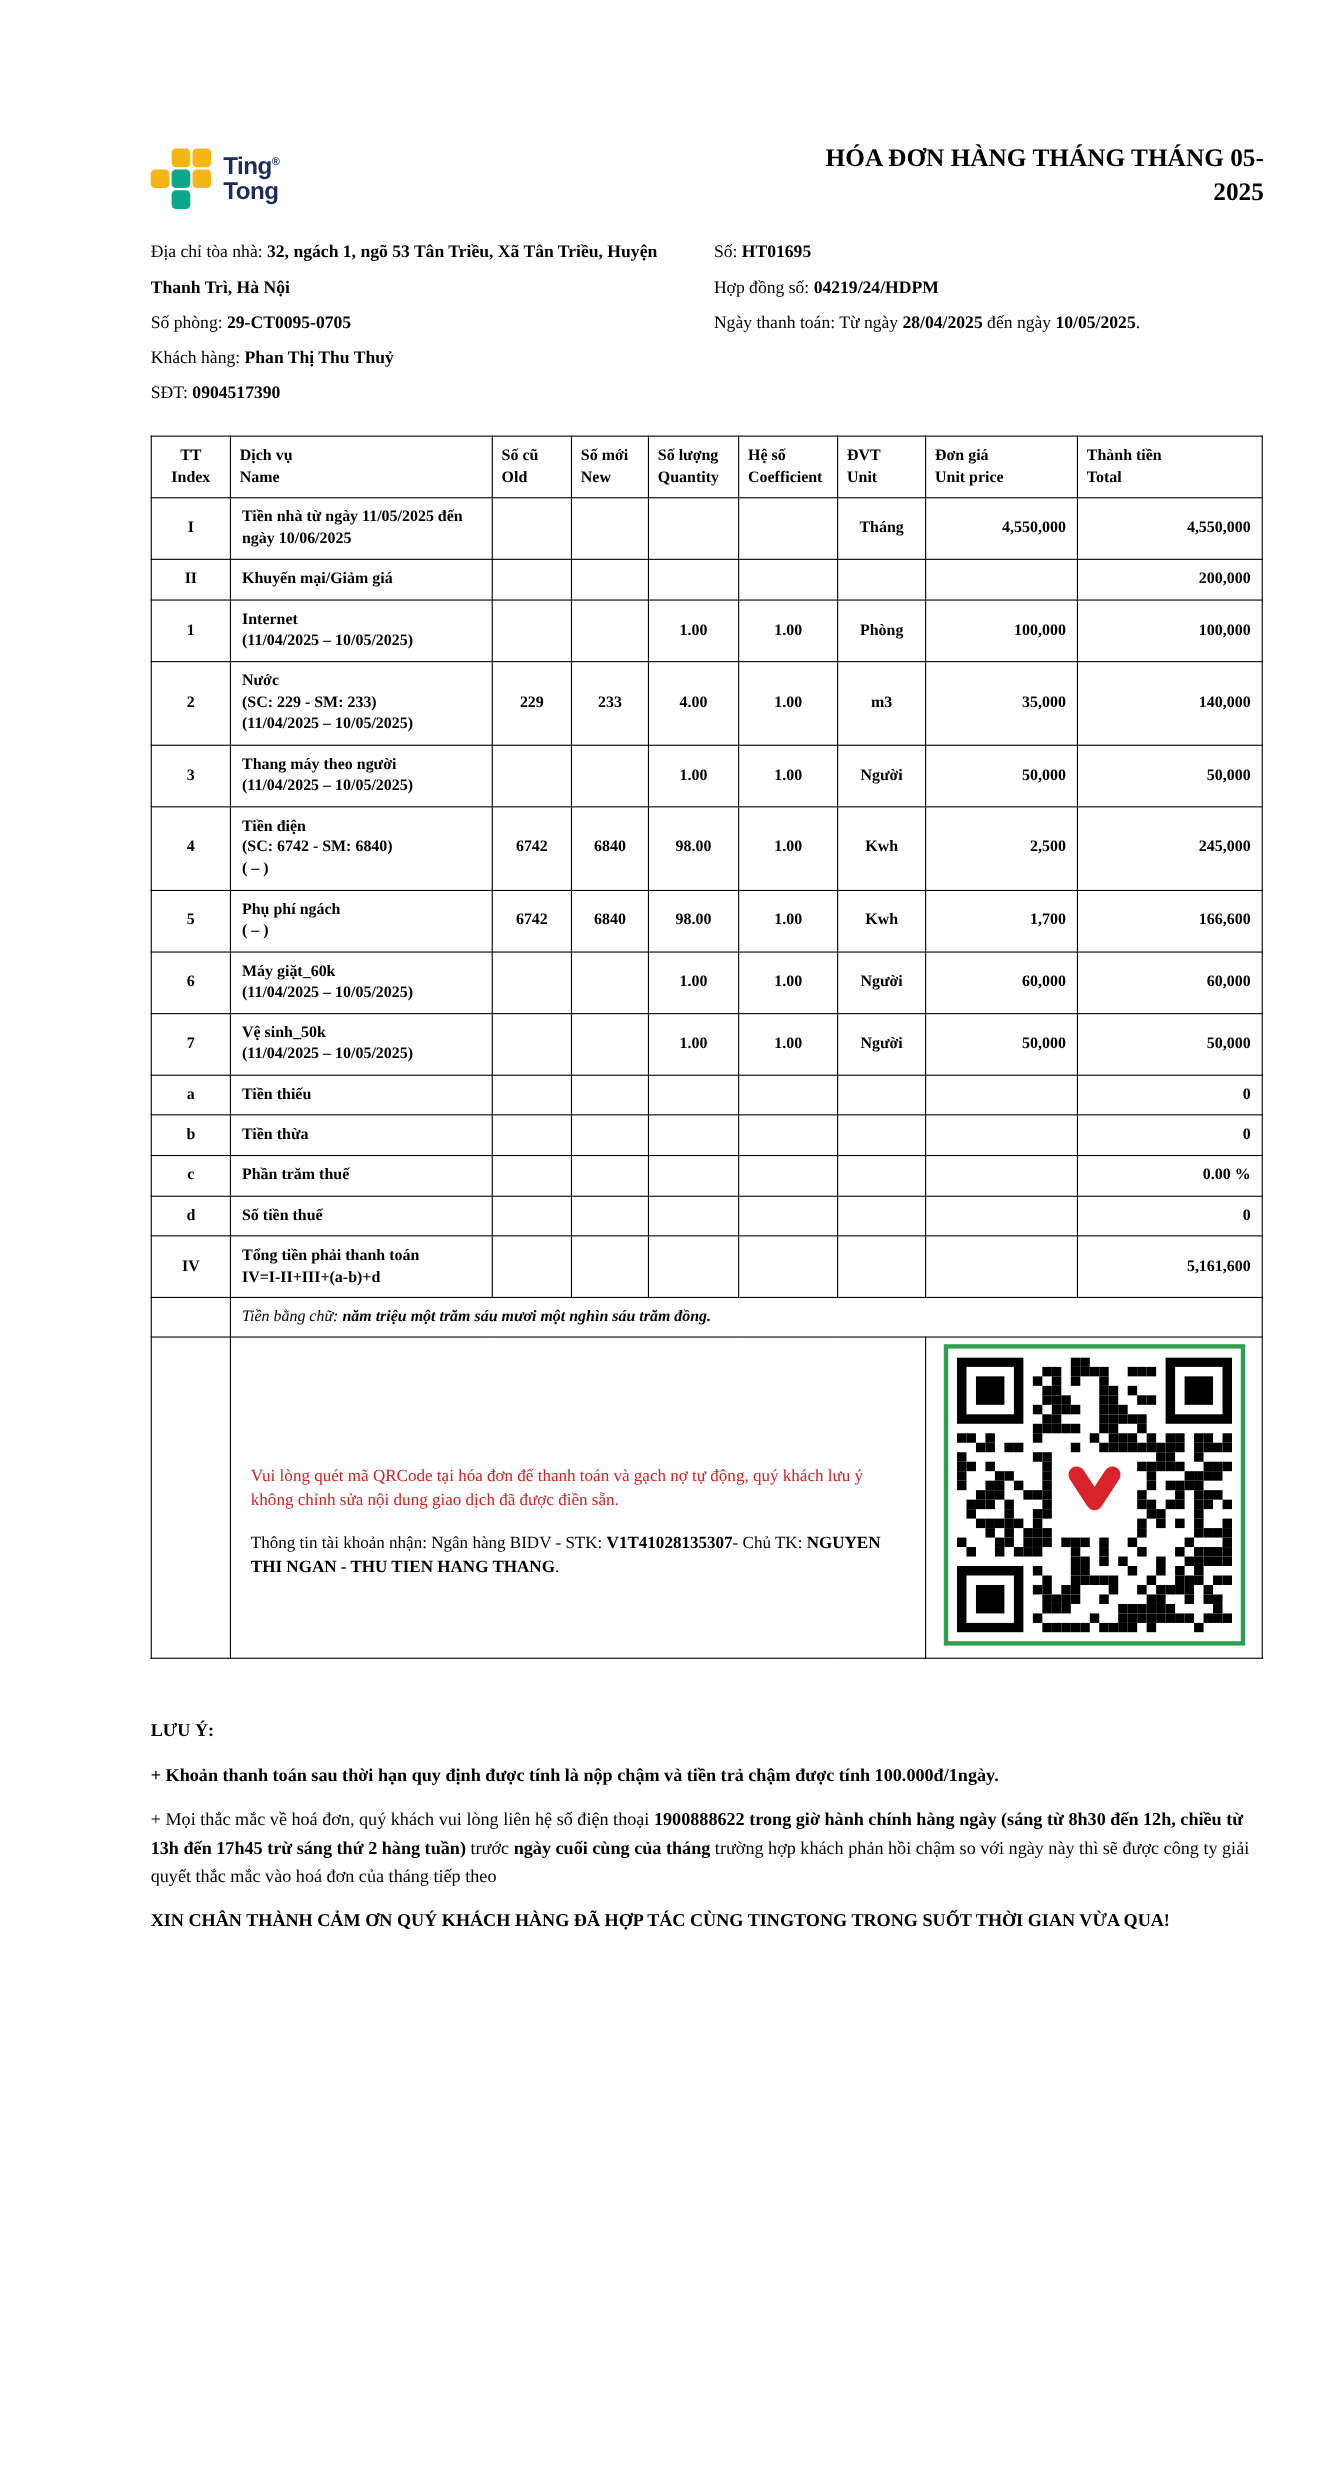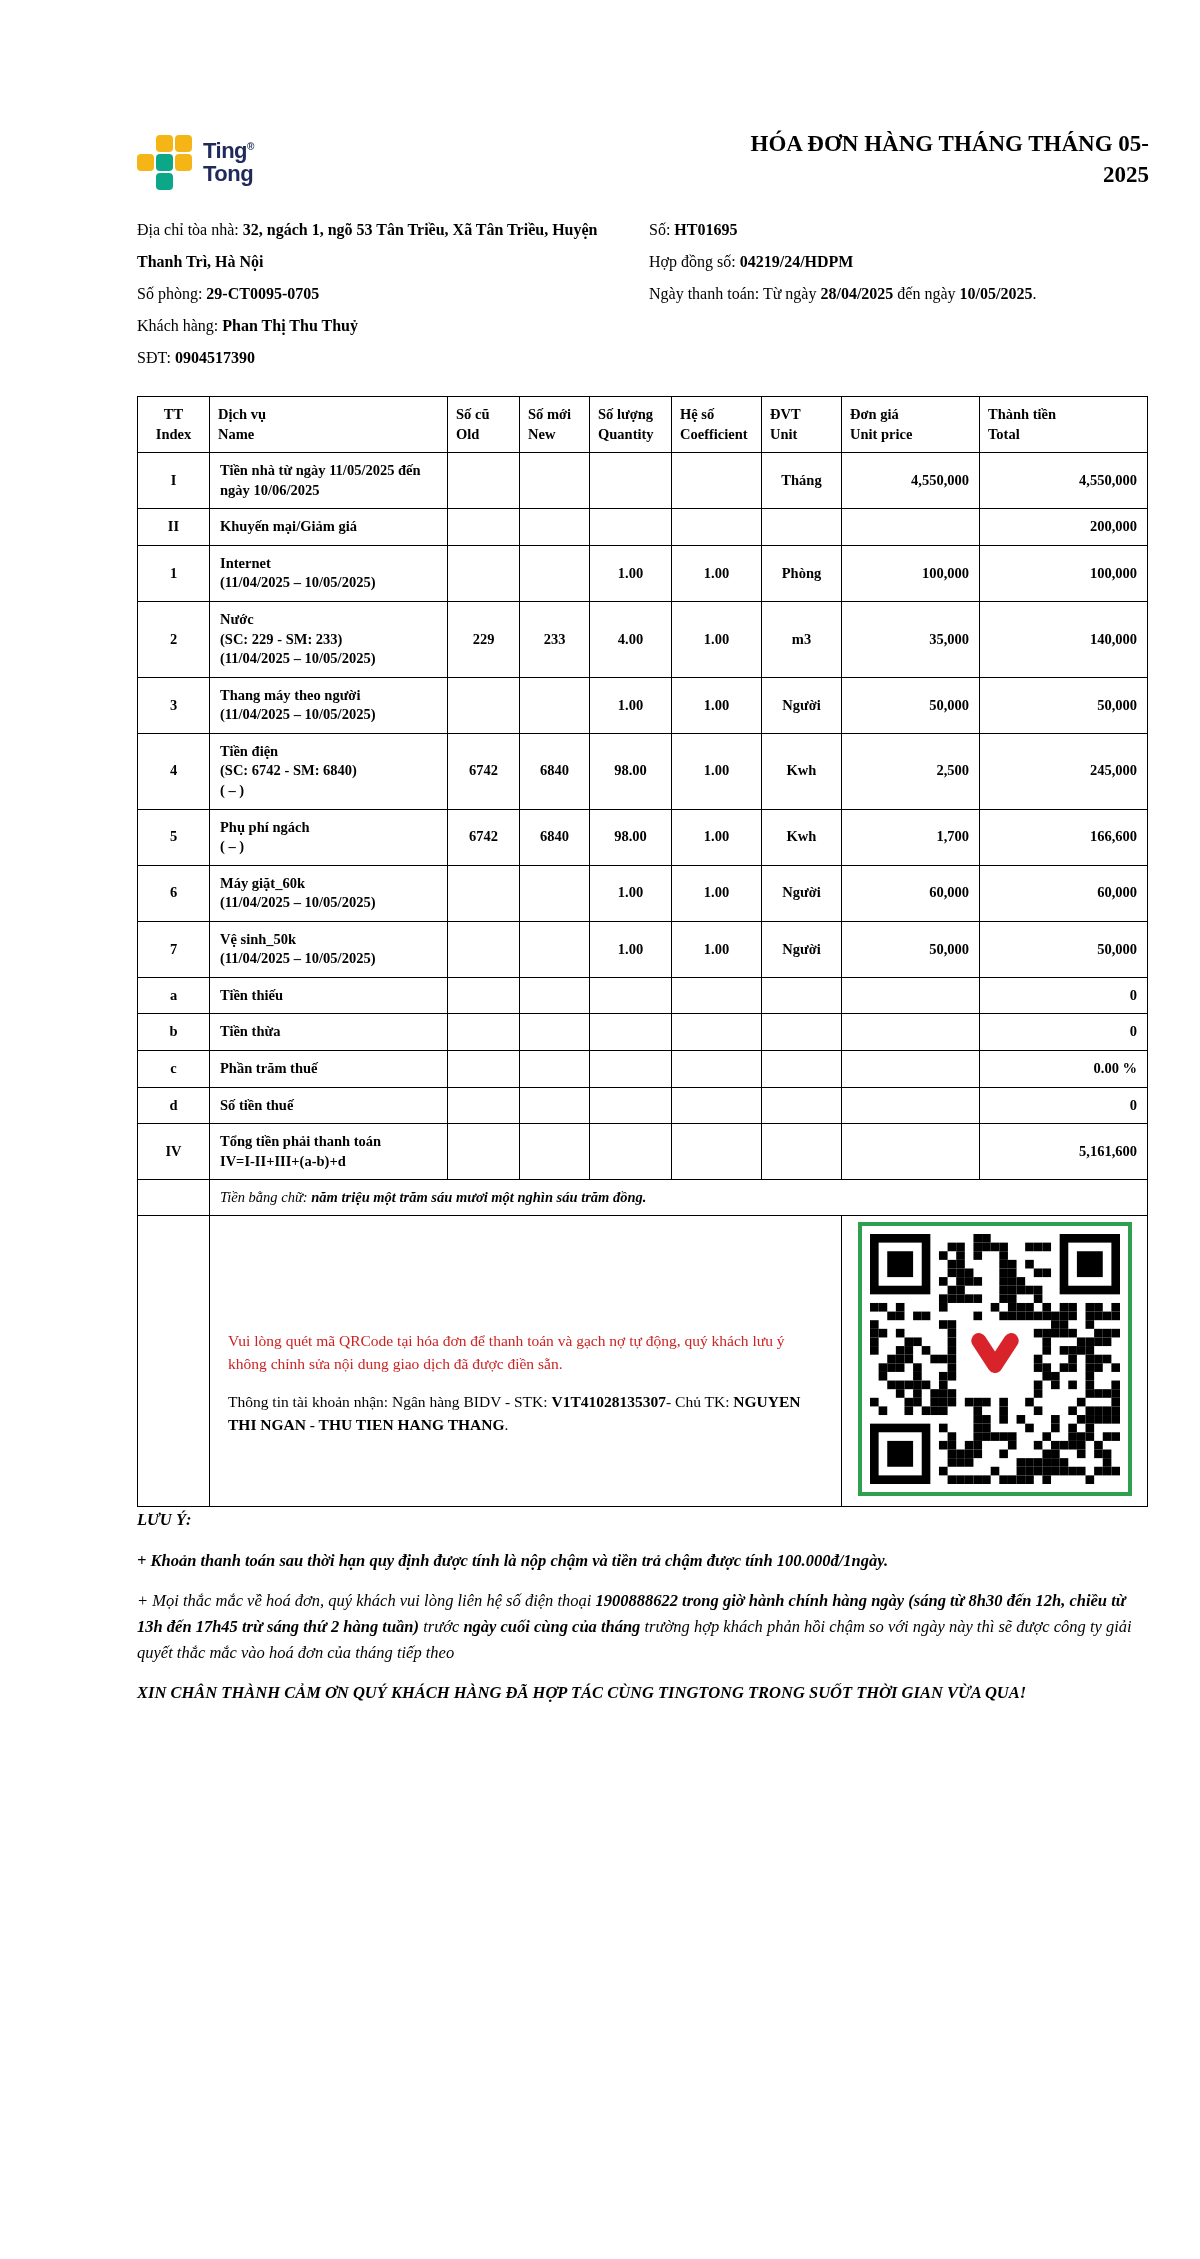--- a/index.html
+++ b/index.html
@@ -41,21 +41,21 @@
 
   .qr-row { height: 285px; }
   .qr-text-cell { font-weight: 400; font-size: 15.5px; padding: 14px 18px; vertical-align: middle; }
   .qr-text-cell p { margin: 0; line-height: 1.45; }
   .qr-text-cell .red { color: #CC2222; margin-bottom: 16px; margin-top: 44px; }
   .qr-cell { text-align: center; vertical-align: middle; padding: 6px; }
   .qr-frame { display: inline-block; border: 4px solid #2E9E4F; background: #fff; padding: 8px; }
   .qr-frame svg { display: block; width: 250px; height: 250px; }
 
   
-  .footer { font-size: 16.5px; line-height: 1.55; font-style: italic; }
+  .footer { margin-top: 52px; font-size: 16.5px; line-height: 1.55; }
   .footer p { margin: 0 0 15px 0; }
   .bold { font-weight: 700; }
 </style>
 </head>
 <body>
 
 <div class="page">
   <div class="content">
 
     <div class="top">

